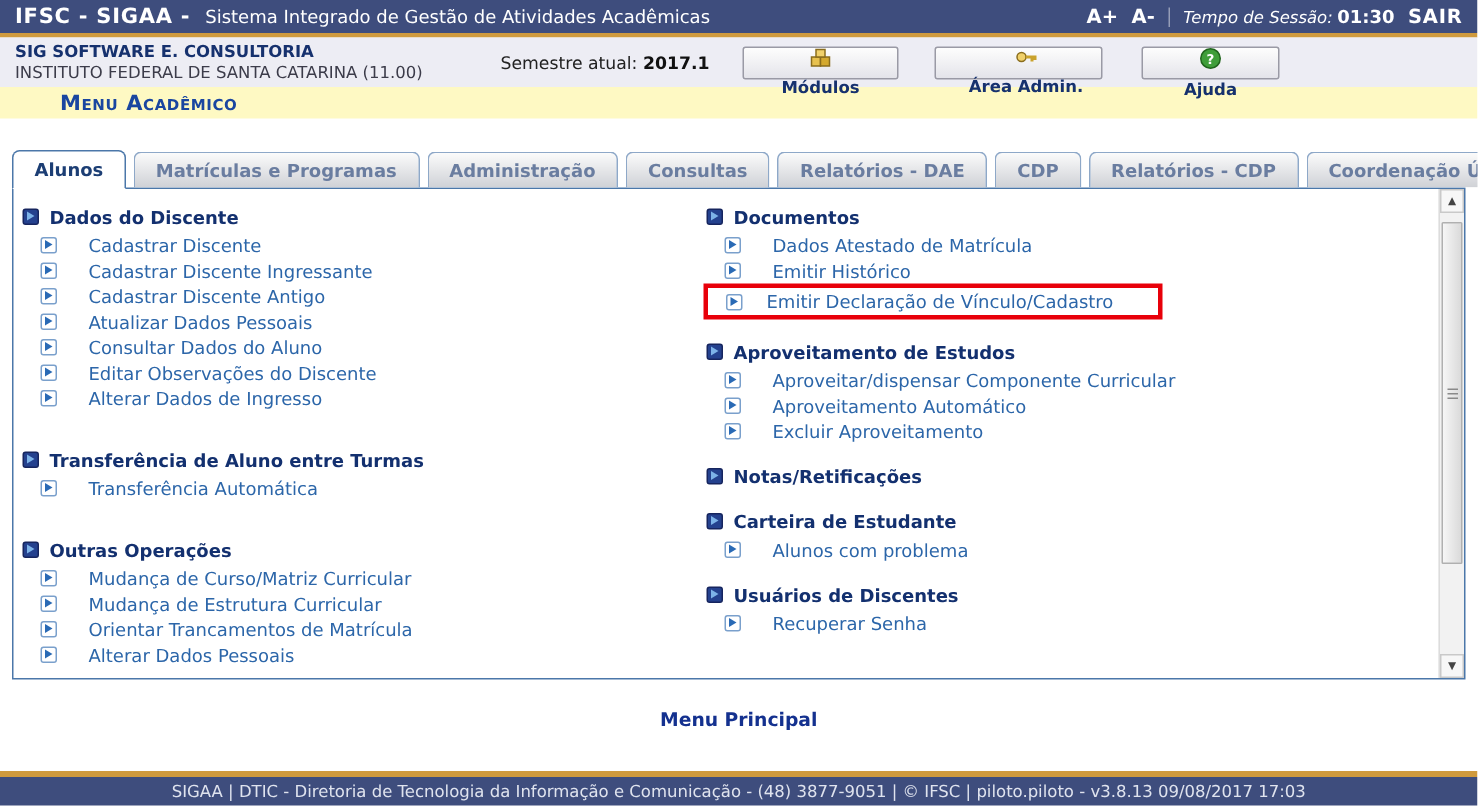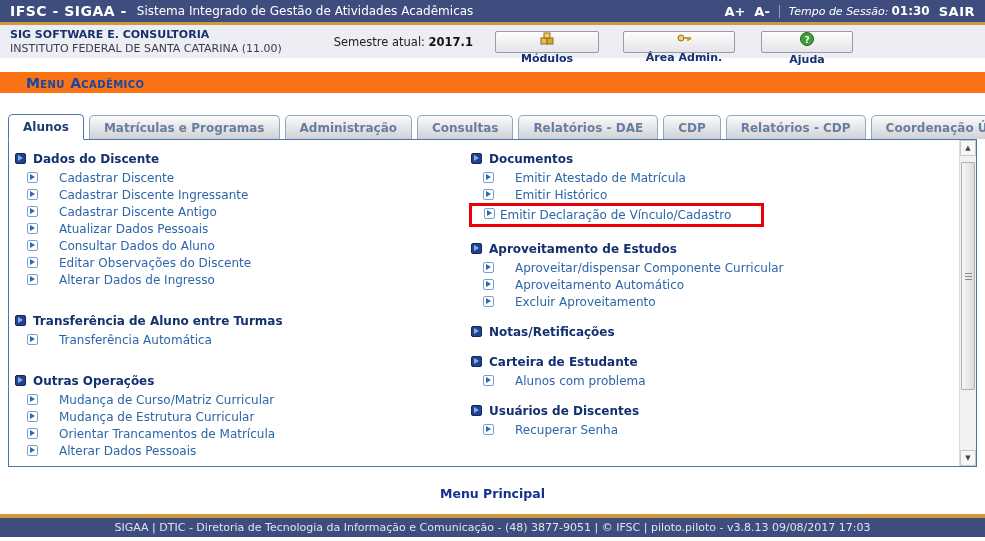--- a/index.html
+++ b/index.html
@@ -31,21 +31,21 @@
   .semester b { color:#111; }
   .ibtn { display:flex; align-items:center; gap:7px; background:linear-gradient(#fdfdfd,#e4e4ea);
           border:1px solid #9a9aa5; border-radius:2px; height:22px; padding:0 10px;
           font-size:11px; font-weight:bold; color:#16316e; cursor:pointer; white-space:nowrap;flex-direction:column; }
   .ibtn.m1 { margin-left:22px; width:104px; }
   .ibtn.m2 { margin-left:24px; width:112px;padding-left:20px; }
   .ibtn.m3 { margin-left:26px; width:92px; margin-right:122px; }
   .ibtn svg { flex:none; }
 
   
-  .menuband { height:21px; background:#f97316; display:flex; align-items:center; padding-left:26px; margin-top:14px; }
+  .menuband { height:21px; background:#fef9c3; display:flex; align-items:center; padding-left:40px; margin-top:0; }
   .menuband span { font-variant:small-caps; font-weight:bold; color:#1a46a0; font-size:14px; letter-spacing:.4px; }
 
   
   .tabsrow { margin-top:20px; padding-left:8px; display:flex; align-items:flex-end; height:26px; position:relative; z-index:2; }
   .tab { height:24px; display:flex; align-items:center; padding:0 14px;
          background:linear-gradient(#fbfbfb,#cfd1d6); border:1px solid #8ea8c8; border-bottom:none;
          border-radius:5px 5px 0 0; font-size:12px; font-weight:bold; color:#6a7da0;
          margin-right:5px; cursor:pointer; white-space:nowrap; }
   .tab.active { background:#fff; color:#1c3e74; height:26px; border-color:#4b77a9;
                 border-bottom:1px solid #fff; margin-bottom:-1px; }
@@ -55,21 +55,21 @@
            display:flex; padding:10px 0 0 6px; }
   .col.left  { width:456px; flex:none; }
   .col.right { flex:1; padding-right:26px; }
   .section { margin-bottom:13px; }
   .col.left .section { margin-bottom:24px; }
   .sec-head { display:flex; align-items:center; gap:7px; font-size:12px; font-weight:bold; color:#13306f; height:17px; white-space:nowrap; }
   .sec-items { list-style:none; padding-left:12px; margin-top:2px; }
   .sec-items li { display:flex; align-items:center; min-height:17px; font-size:12px; white-space:nowrap; }
   .sec-items a { color:#2c66a9; text-decoration:none; }
   .iwrap { display:flex; align-items:center; gap:21px; }
-  .hl { display:flex; align-items:flex-start; gap:5px; border:3px solid #e8000a;
+  .hl { display:flex; align-items:center; gap:16px; border:3px solid #e8000a;
         padding:2px 30px 2px 12px; margin-left:-14px; }
 
   .bullet { width:11px; height:11px; position:relative; flex:none; border-radius:2px; }
   .bullet.dark  { background:#24418e; border:1px solid #16255e; }
   .bullet.dark::after  { content:""; position:absolute; left:2px; top:1px;
         border-left:5px solid #7db3e8; border-top:3.5px solid transparent; border-bottom:3.5px solid transparent; }
   .bullet.light { background:#fff; border:1px solid #7aa0cc; }
   .bullet.light::after { content:""; position:absolute; left:2px; top:1px;
         border-left:5px solid #2a6ab5; border-top:3.5px solid transparent; border-bottom:3.5px solid transparent; }
 
@@ -257,21 +257,21 @@
   <div class="col right">
       <div class="section">
         <div class="sec-head">
           <span class="bullet dark"></span>
           <span>Documentos</span>
         </div>
         <ul class="sec-items">
           <li>
             <span class="iwrap">
               <span class="bullet light"></span>
-              <a href="#">Emitir Atestado de Matrícula</a>
+              <a href="#">Dados Atestado de Matrícula</a>
             </span>
           </li>
           <li>
             <span class="iwrap">
               <span class="bullet light"></span>
               <a href="#">Emitir Histórico</a>
             </span>
           </li>
           <li>
             <div class="hl">

